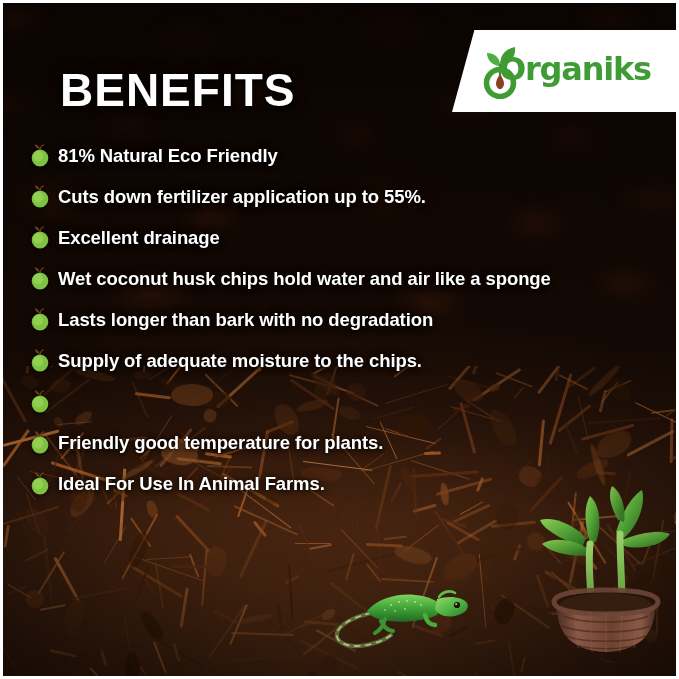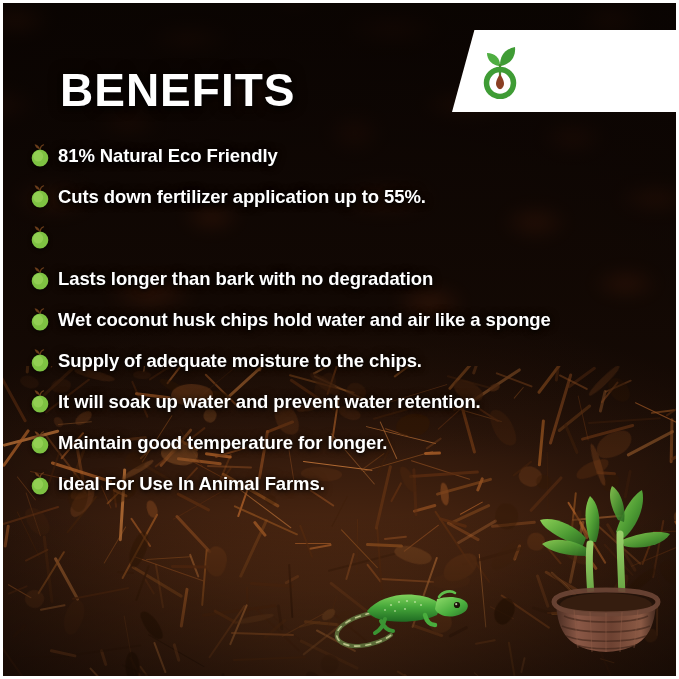--- a/index.html
+++ b/index.html
@@ -608,20 +608,21 @@
         <path d="M22 22 C22 13 27 6 37 4 C38 13 33 21 23 23 Z" fill="#3f9c35"></path>
         <path d="M21 23 C14 22 9 17 9 10 C17 10 22 15 22 22 Z" fill="#4fae42"></path>
 
         <path d="M22 22 L22 36" stroke="#4a8a2e" stroke-width="2.2" fill="none" stroke-linecap="round"></path>
 
         <circle cx="22" cy="40" r="13.5" fill="none" stroke="#3f9c35" stroke-width="5.5"></circle>
 
         <path d="M22 31 C26 37 27 41 25 44 C23 47 21 47 19 44 C17 41 18 37 22 31 Z" fill="#8a3f23"></path>
       </svg>
       <span class="logo-text">
+        <span class="logo-organiks">Organiks</span>
       </span>
     </div>
   </div>
 
   <div class="benefit-list" id="benefit-list">
       <div class="benefit-row">
         <span class="bullet">
   <svg viewBox="0 0 22 25" width="22" height="25">
     <path d="M11 6 C10.2 3.4 8.4 1.6 5.6 1.2 C6.2 3.9 8 5.6 10.6 6.2 Z" fill="#6b3d1a"></path>
     <path d="M11.2 6.3 C11.4 4 12.6 2.4 14.6 1.8" stroke="#6b3d1a" stroke-width="1.1" fill="none" stroke-linecap="round"></path>
@@ -641,70 +642,70 @@
         <span class="benefit-text">Cuts down fertilizer application up to 55%.</span>
       </div>
       <div class="benefit-row">
         <span class="bullet">
   <svg viewBox="0 0 22 25" width="22" height="25">
     <path d="M11 6 C10.2 3.4 8.4 1.6 5.6 1.2 C6.2 3.9 8 5.6 10.6 6.2 Z" fill="#6b3d1a"></path>
     <path d="M11.2 6.3 C11.4 4 12.6 2.4 14.6 1.8" stroke="#6b3d1a" stroke-width="1.1" fill="none" stroke-linecap="round"></path>
     <ellipse cx="11" cy="15" rx="8.3" ry="8.6" fill="#7ec242"></ellipse>
     <ellipse cx="9.2" cy="13.2" rx="5" ry="5.4" fill="#a3da63" opacity=".55"></ellipse>
   </svg></span>
+        <span class="benefit-text">Excellent drainage</span>
+      </div>
+      <div class="benefit-row">
+        <span class="bullet">
+  <svg viewBox="0 0 22 25" width="22" height="25">
+    <path d="M11 6 C10.2 3.4 8.4 1.6 5.6 1.2 C6.2 3.9 8 5.6 10.6 6.2 Z" fill="#6b3d1a"></path>
+    <path d="M11.2 6.3 C11.4 4 12.6 2.4 14.6 1.8" stroke="#6b3d1a" stroke-width="1.1" fill="none" stroke-linecap="round"></path>
+    <ellipse cx="11" cy="15" rx="8.3" ry="8.6" fill="#7ec242"></ellipse>
+    <ellipse cx="9.2" cy="13.2" rx="5" ry="5.4" fill="#a3da63" opacity=".55"></ellipse>
+  </svg></span>
+        <span class="benefit-text">Wet coconut husk chips hold water and air like a sponge</span>
       </div>
       <div class="benefit-row">
         <span class="bullet">
   <svg viewBox="0 0 22 25" width="22" height="25">
     <path d="M11 6 C10.2 3.4 8.4 1.6 5.6 1.2 C6.2 3.9 8 5.6 10.6 6.2 Z" fill="#6b3d1a"></path>
     <path d="M11.2 6.3 C11.4 4 12.6 2.4 14.6 1.8" stroke="#6b3d1a" stroke-width="1.1" fill="none" stroke-linecap="round"></path>
     <ellipse cx="11" cy="15" rx="8.3" ry="8.6" fill="#7ec242"></ellipse>
     <ellipse cx="9.2" cy="13.2" rx="5" ry="5.4" fill="#a3da63" opacity=".55"></ellipse>
   </svg></span>
         <span class="benefit-text">Lasts longer than bark with no degradation</span>
       </div>
       <div class="benefit-row">
         <span class="bullet">
   <svg viewBox="0 0 22 25" width="22" height="25">
     <path d="M11 6 C10.2 3.4 8.4 1.6 5.6 1.2 C6.2 3.9 8 5.6 10.6 6.2 Z" fill="#6b3d1a"></path>
     <path d="M11.2 6.3 C11.4 4 12.6 2.4 14.6 1.8" stroke="#6b3d1a" stroke-width="1.1" fill="none" stroke-linecap="round"></path>
     <ellipse cx="11" cy="15" rx="8.3" ry="8.6" fill="#7ec242"></ellipse>
     <ellipse cx="9.2" cy="13.2" rx="5" ry="5.4" fill="#a3da63" opacity=".55"></ellipse>
   </svg></span>
-        <span class="benefit-text">Wet coconut husk chips hold water and air like a sponge</span>
-      </div>
-      <div class="benefit-row">
-        <span class="bullet">
-  <svg viewBox="0 0 22 25" width="22" height="25">
-    <path d="M11 6 C10.2 3.4 8.4 1.6 5.6 1.2 C6.2 3.9 8 5.6 10.6 6.2 Z" fill="#6b3d1a"></path>
-    <path d="M11.2 6.3 C11.4 4 12.6 2.4 14.6 1.8" stroke="#6b3d1a" stroke-width="1.1" fill="none" stroke-linecap="round"></path>
-    <ellipse cx="11" cy="15" rx="8.3" ry="8.6" fill="#7ec242"></ellipse>
-    <ellipse cx="9.2" cy="13.2" rx="5" ry="5.4" fill="#a3da63" opacity=".55"></ellipse>
-  </svg></span>
         <span class="benefit-text">Supply of adequate moisture to the chips.</span>
       </div>
       <div class="benefit-row">
         <span class="bullet">
   <svg viewBox="0 0 22 25" width="22" height="25">
     <path d="M11 6 C10.2 3.4 8.4 1.6 5.6 1.2 C6.2 3.9 8 5.6 10.6 6.2 Z" fill="#6b3d1a"></path>
     <path d="M11.2 6.3 C11.4 4 12.6 2.4 14.6 1.8" stroke="#6b3d1a" stroke-width="1.1" fill="none" stroke-linecap="round"></path>
     <ellipse cx="11" cy="15" rx="8.3" ry="8.6" fill="#7ec242"></ellipse>
     <ellipse cx="9.2" cy="13.2" rx="5" ry="5.4" fill="#a3da63" opacity=".55"></ellipse>
   </svg></span>
-        <span class="benefit-text">It will soak up water and prevent water retention.</span>
-      </div>
-      <div class="benefit-row">
-        <span class="bullet">
-  <svg viewBox="0 0 22 25" width="22" height="25">
-    <path d="M11 6 C10.2 3.4 8.4 1.6 5.6 1.2 C6.2 3.9 8 5.6 10.6 6.2 Z" fill="#6b3d1a"></path>
-    <path d="M11.2 6.3 C11.4 4 12.6 2.4 14.6 1.8" stroke="#6b3d1a" stroke-width="1.1" fill="none" stroke-linecap="round"></path>
-    <ellipse cx="11" cy="15" rx="8.3" ry="8.6" fill="#7ec242"></ellipse>
-    <ellipse cx="9.2" cy="13.2" rx="5" ry="5.4" fill="#a3da63" opacity=".55"></ellipse>
-  </svg></span>
-        <span class="benefit-text">Maintain good temperature for longer.</span>
+      </div>
+      <div class="benefit-row">
+        <span class="bullet">
+  <svg viewBox="0 0 22 25" width="22" height="25">
+    <path d="M11 6 C10.2 3.4 8.4 1.6 5.6 1.2 C6.2 3.9 8 5.6 10.6 6.2 Z" fill="#6b3d1a"></path>
+    <path d="M11.2 6.3 C11.4 4 12.6 2.4 14.6 1.8" stroke="#6b3d1a" stroke-width="1.1" fill="none" stroke-linecap="round"></path>
+    <ellipse cx="11" cy="15" rx="8.3" ry="8.6" fill="#7ec242"></ellipse>
+    <ellipse cx="9.2" cy="13.2" rx="5" ry="5.4" fill="#a3da63" opacity=".55"></ellipse>
+  </svg></span>
+        <span class="benefit-text">Friendly good temperature for plants.</span>
       </div>
       <div class="benefit-row">
         <span class="bullet">
   <svg viewBox="0 0 22 25" width="22" height="25">
     <path d="M11 6 C10.2 3.4 8.4 1.6 5.6 1.2 C6.2 3.9 8 5.6 10.6 6.2 Z" fill="#6b3d1a"></path>
     <path d="M11.2 6.3 C11.4 4 12.6 2.4 14.6 1.8" stroke="#6b3d1a" stroke-width="1.1" fill="none" stroke-linecap="round"></path>
     <ellipse cx="11" cy="15" rx="8.3" ry="8.6" fill="#7ec242"></ellipse>
     <ellipse cx="9.2" cy="13.2" rx="5" ry="5.4" fill="#a3da63" opacity=".55"></ellipse>
   </svg></span>
         <span class="benefit-text">Ideal For Use In Animal Farms.</span>

